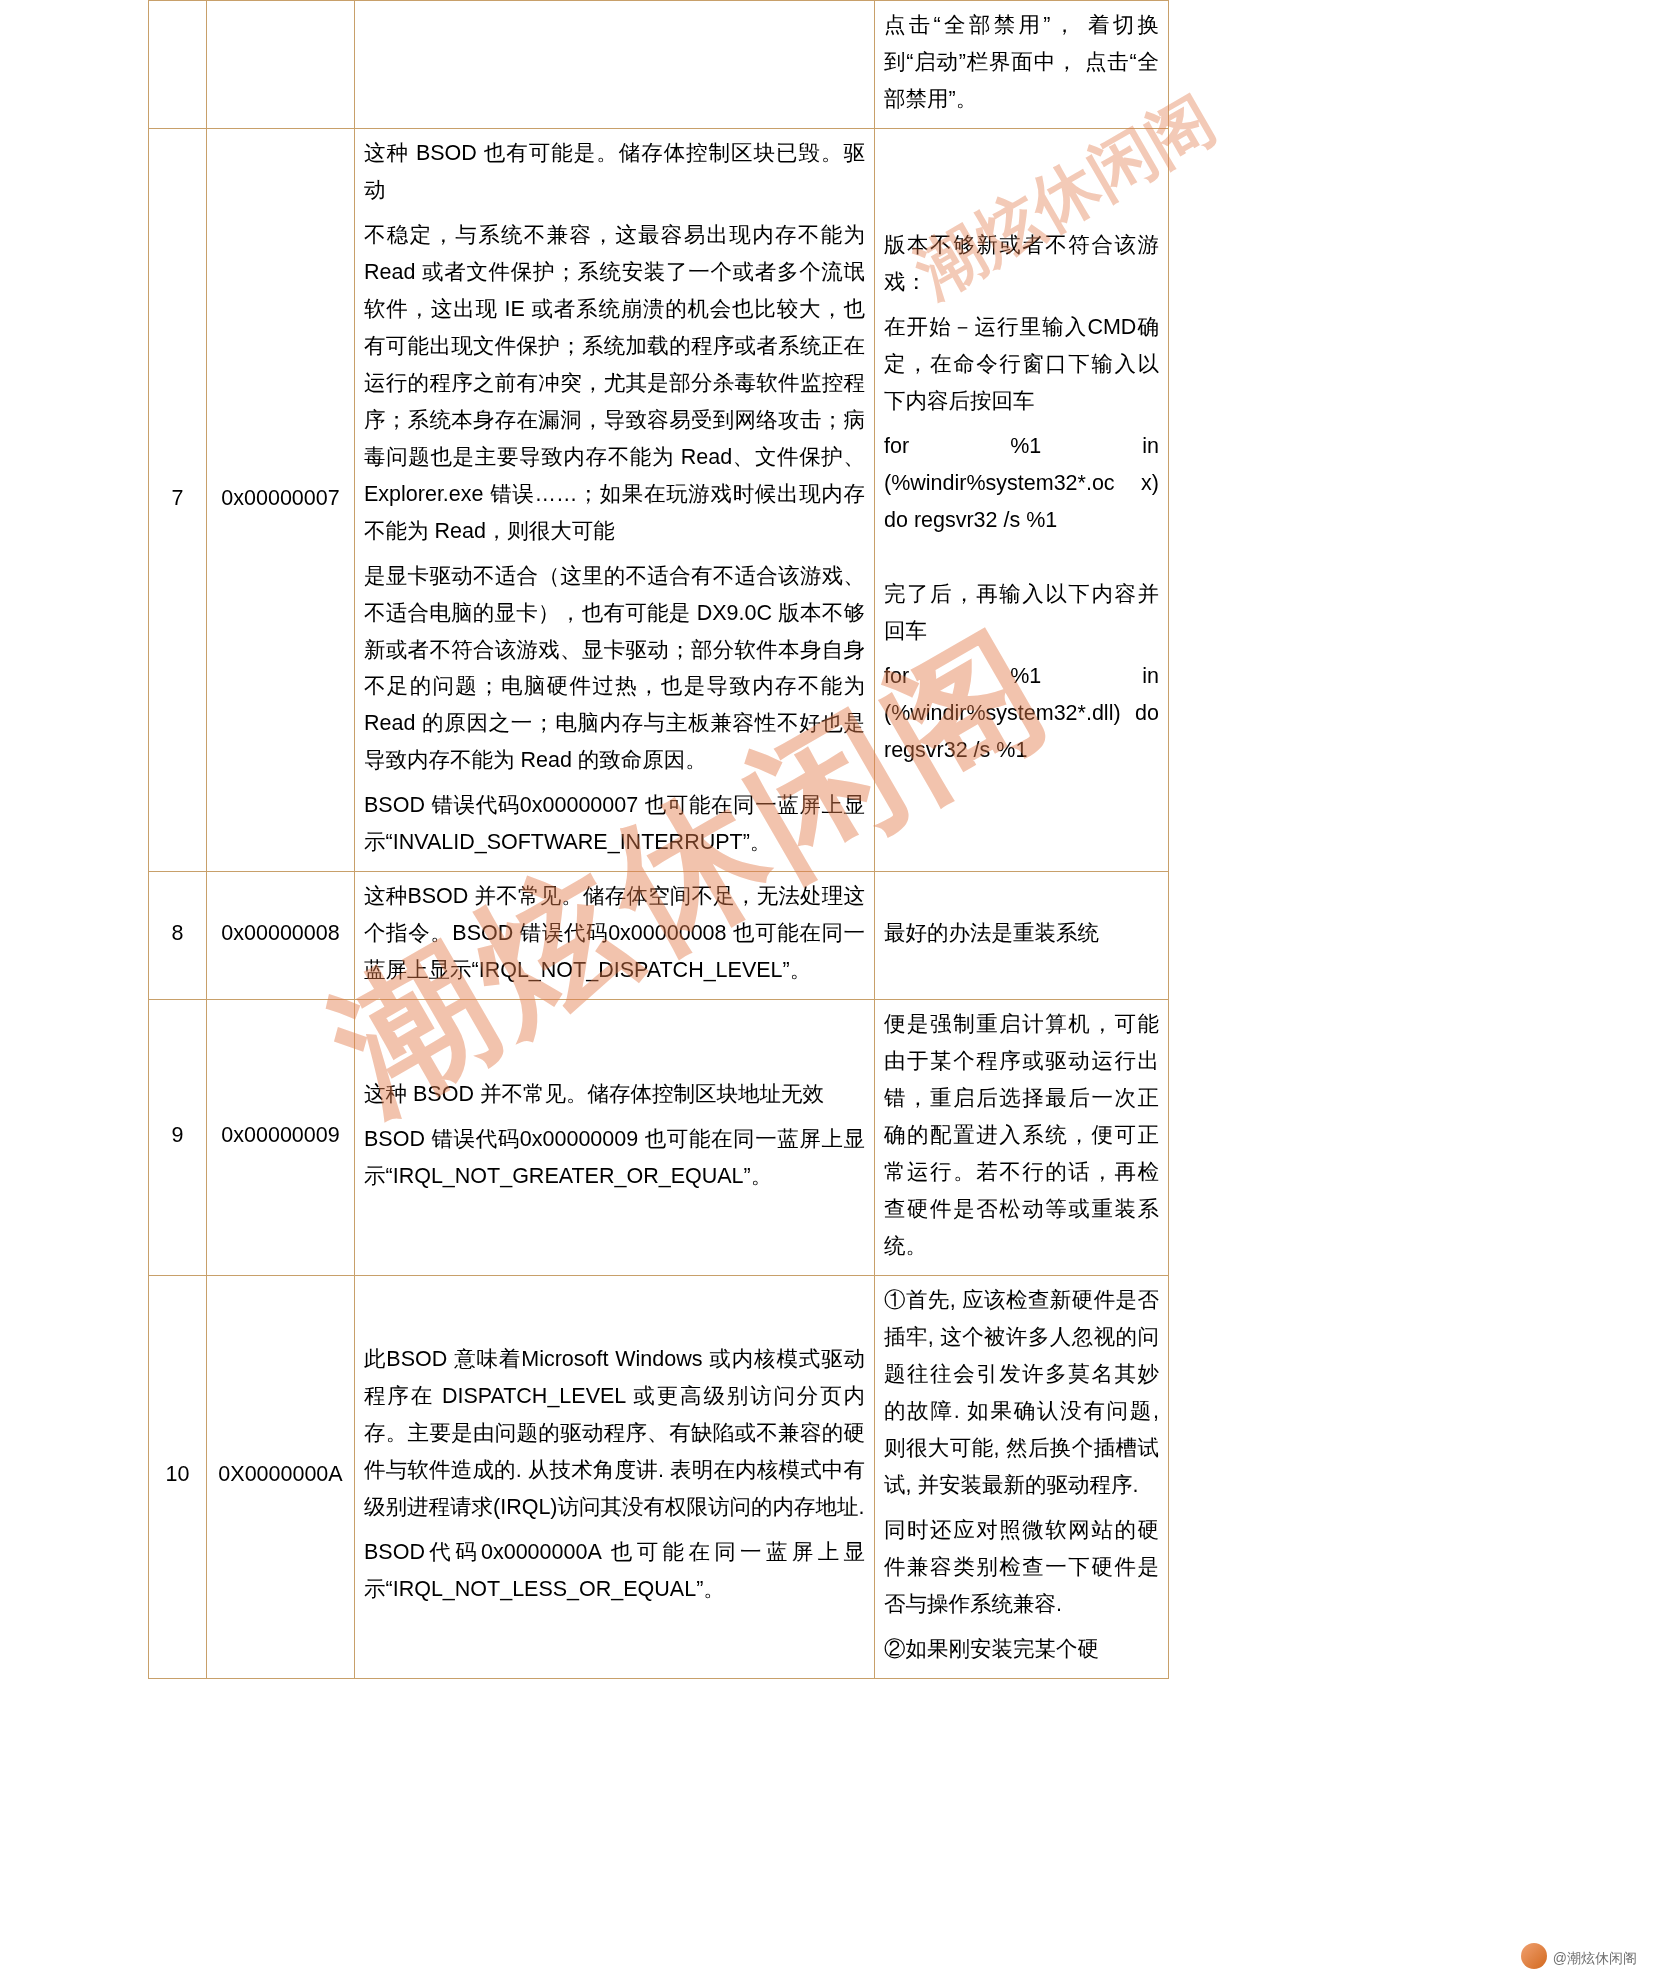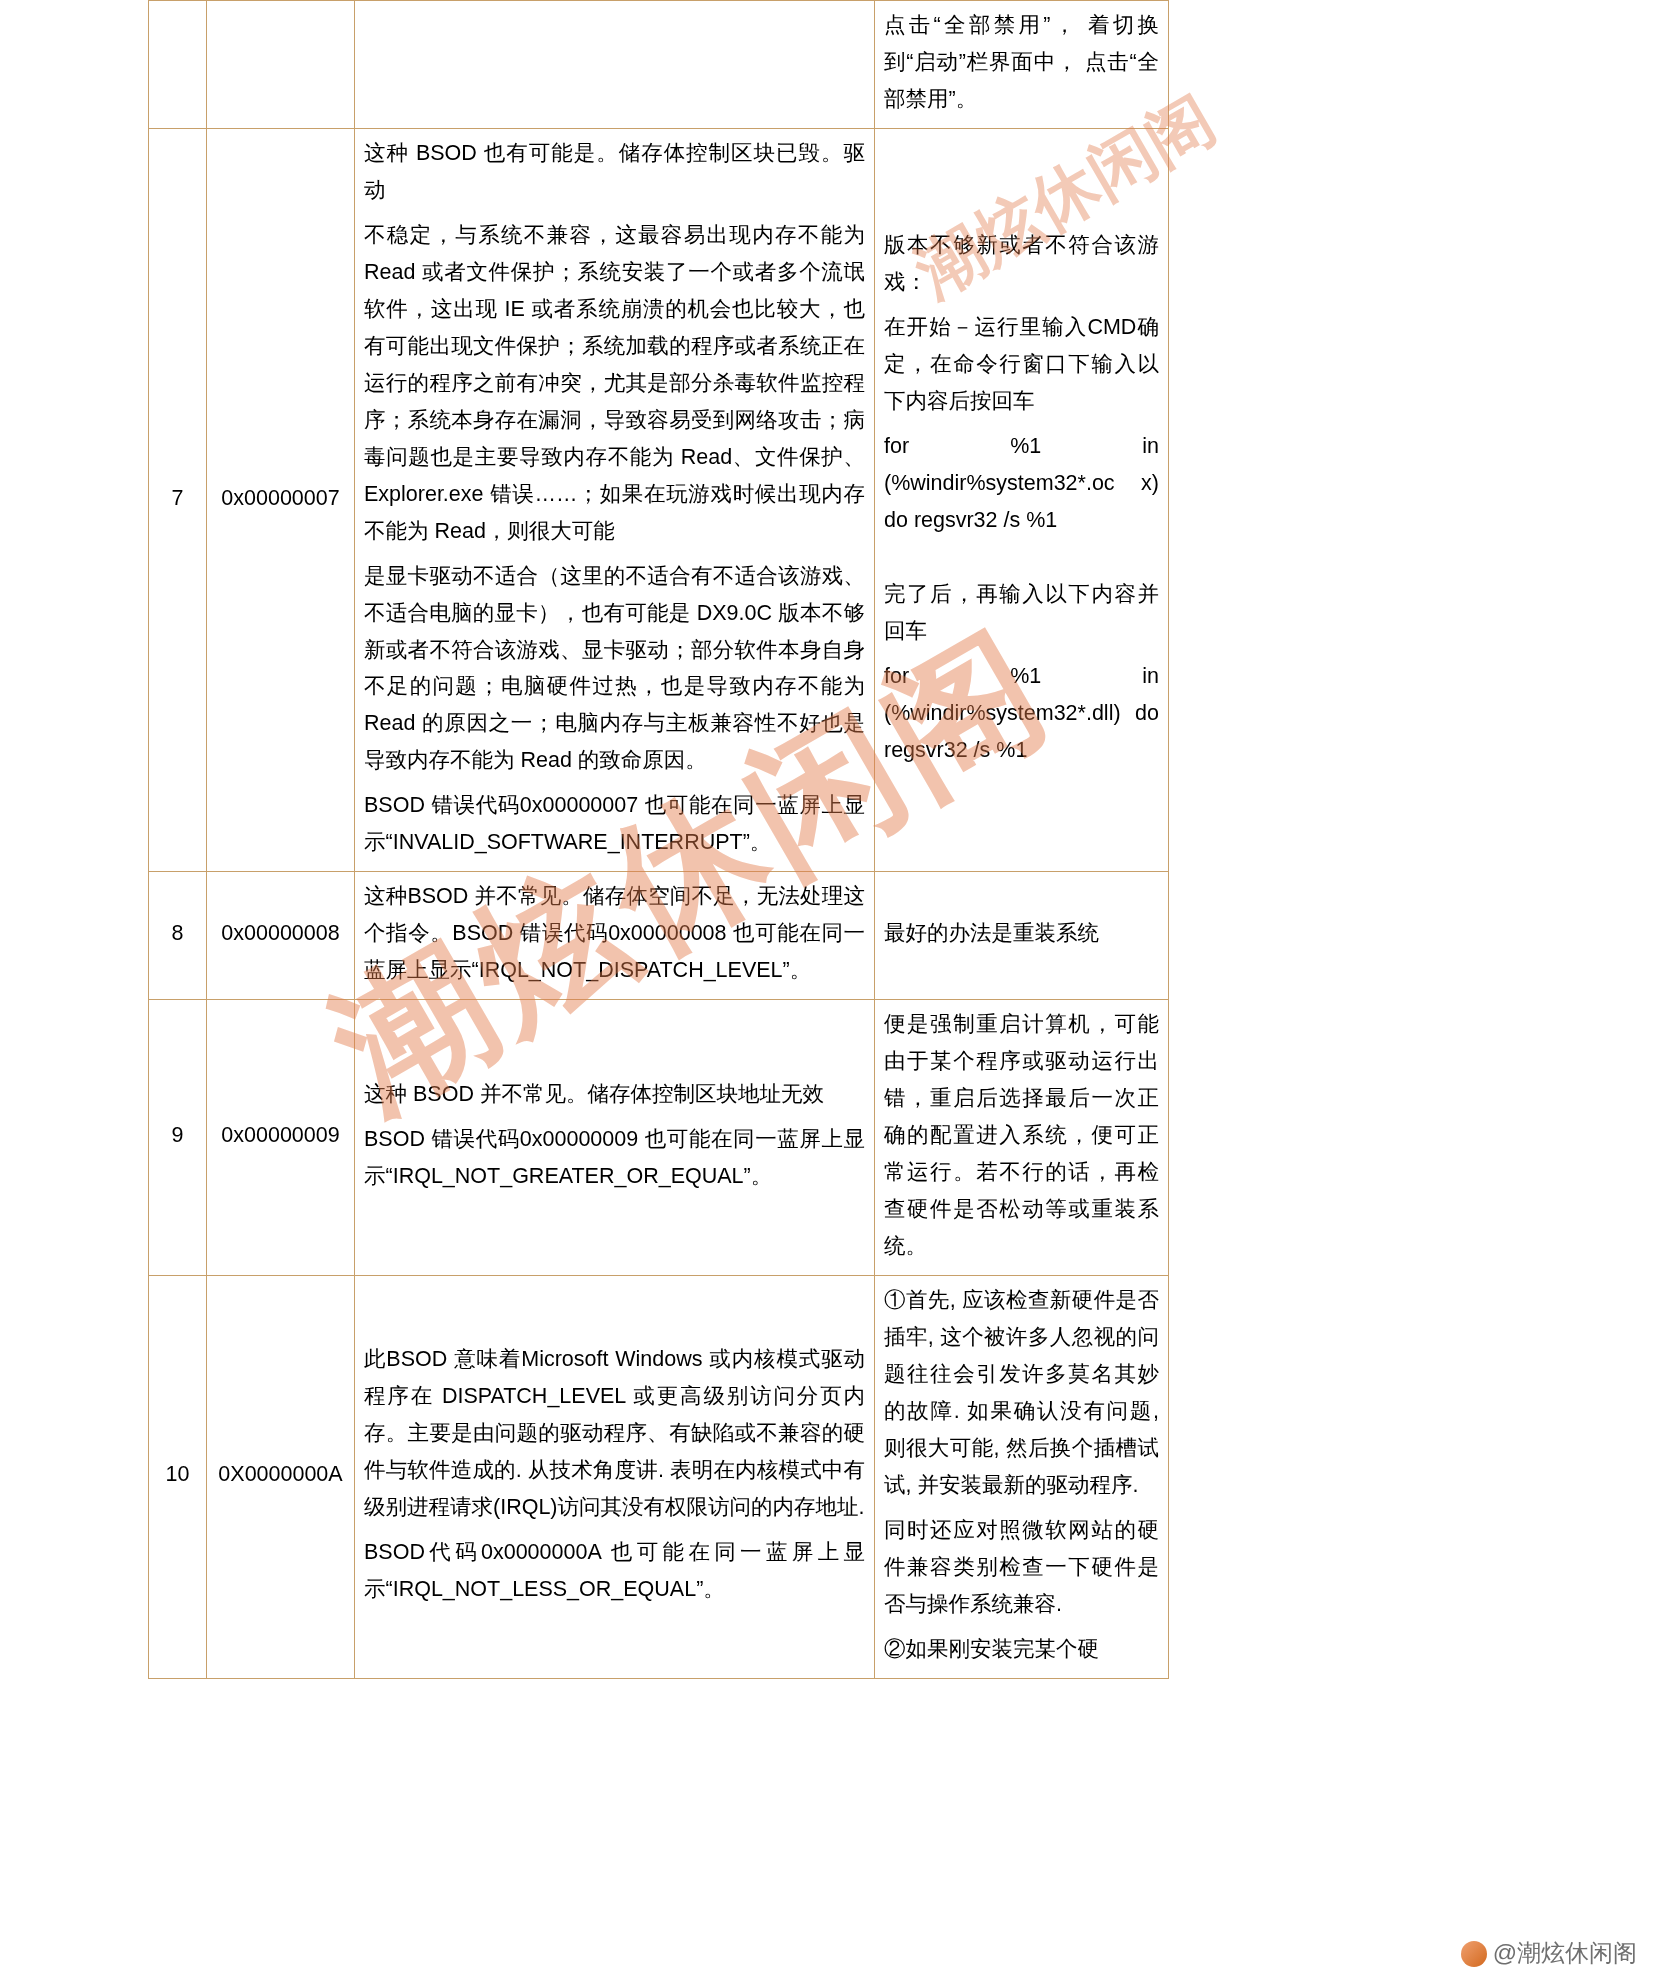--- a/index.html
+++ b/index.html
@@ -94,21 +94,21 @@
     transform: rotate(-30deg);
     transform-origin: left top;
     white-space: nowrap;
     pointer-events: none;
     font-weight: 600;
   }
   .corner-credit {
     position: absolute;
     right: 18px;
     bottom: 10px;
-    font-size: 24px;
+    font-size: 14px;
     color: #6f6f6f;
     white-space: nowrap;
   }
   .corner-credit .avatar {
     display: inline-block;
     width: 26px;
     height: 26px;
     border-radius: 50%;
     background: linear-gradient(135deg,#f0a070,#d2691e);
     vertical-align: -6px;

